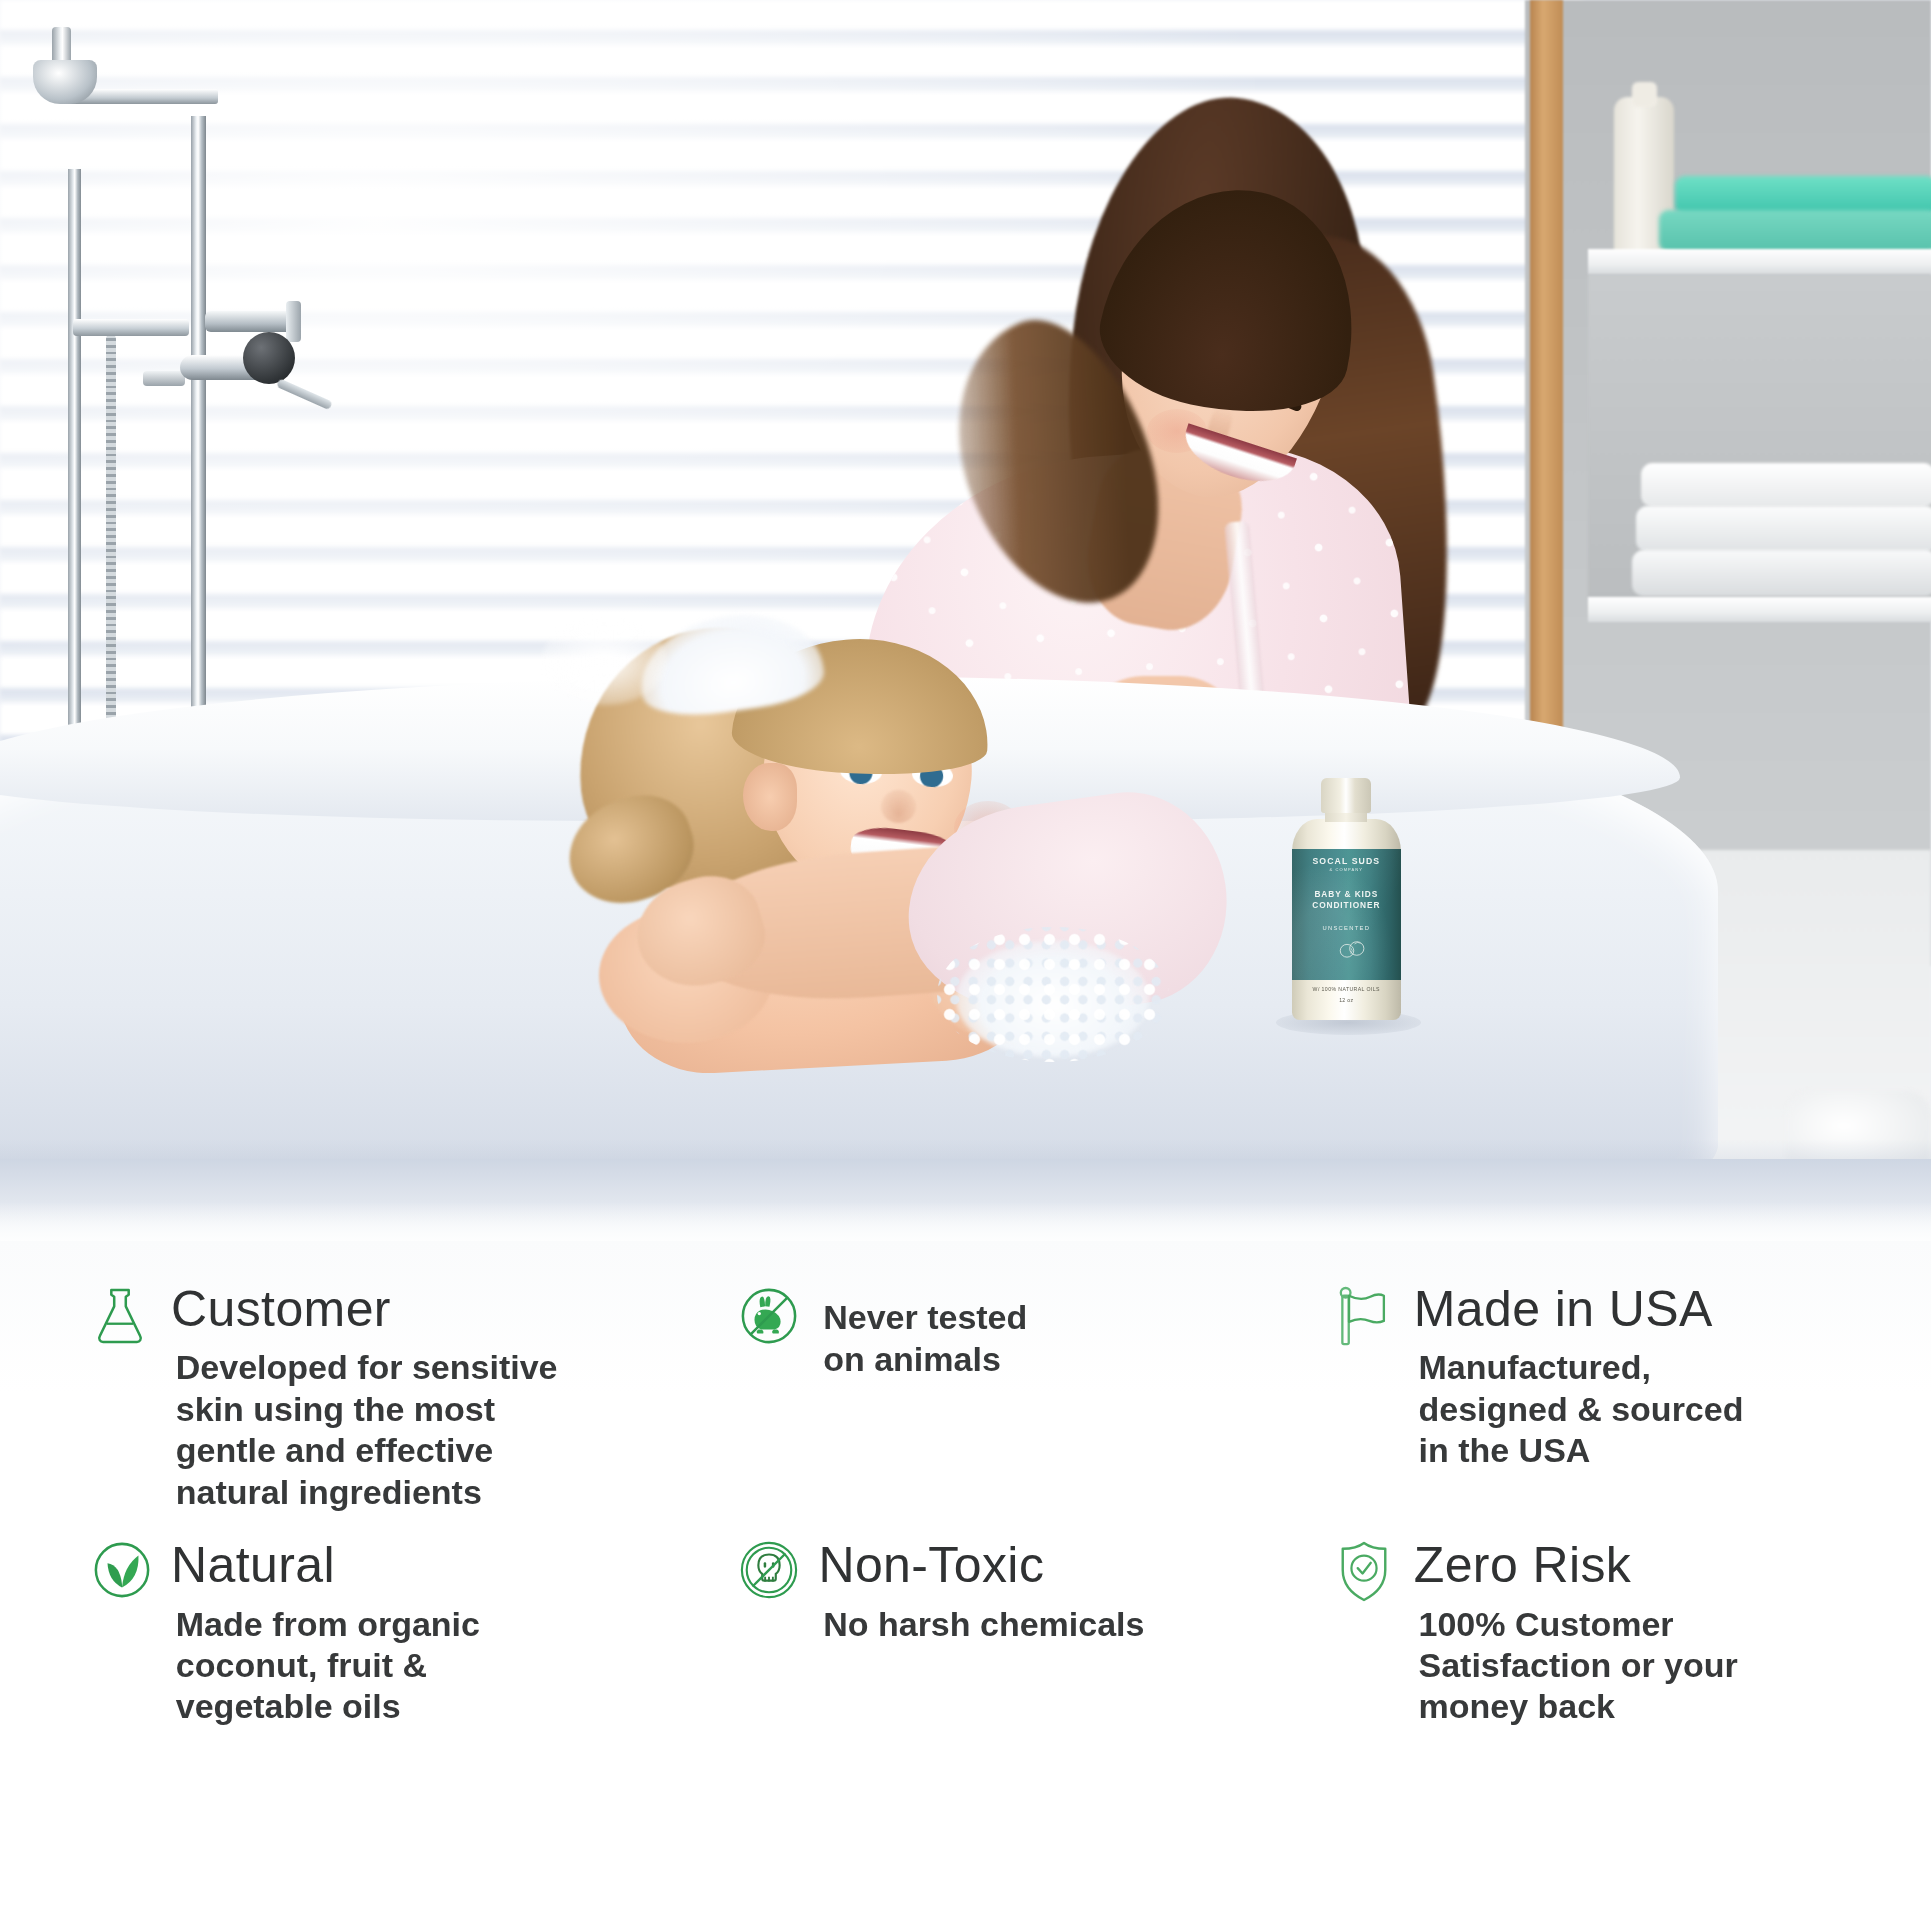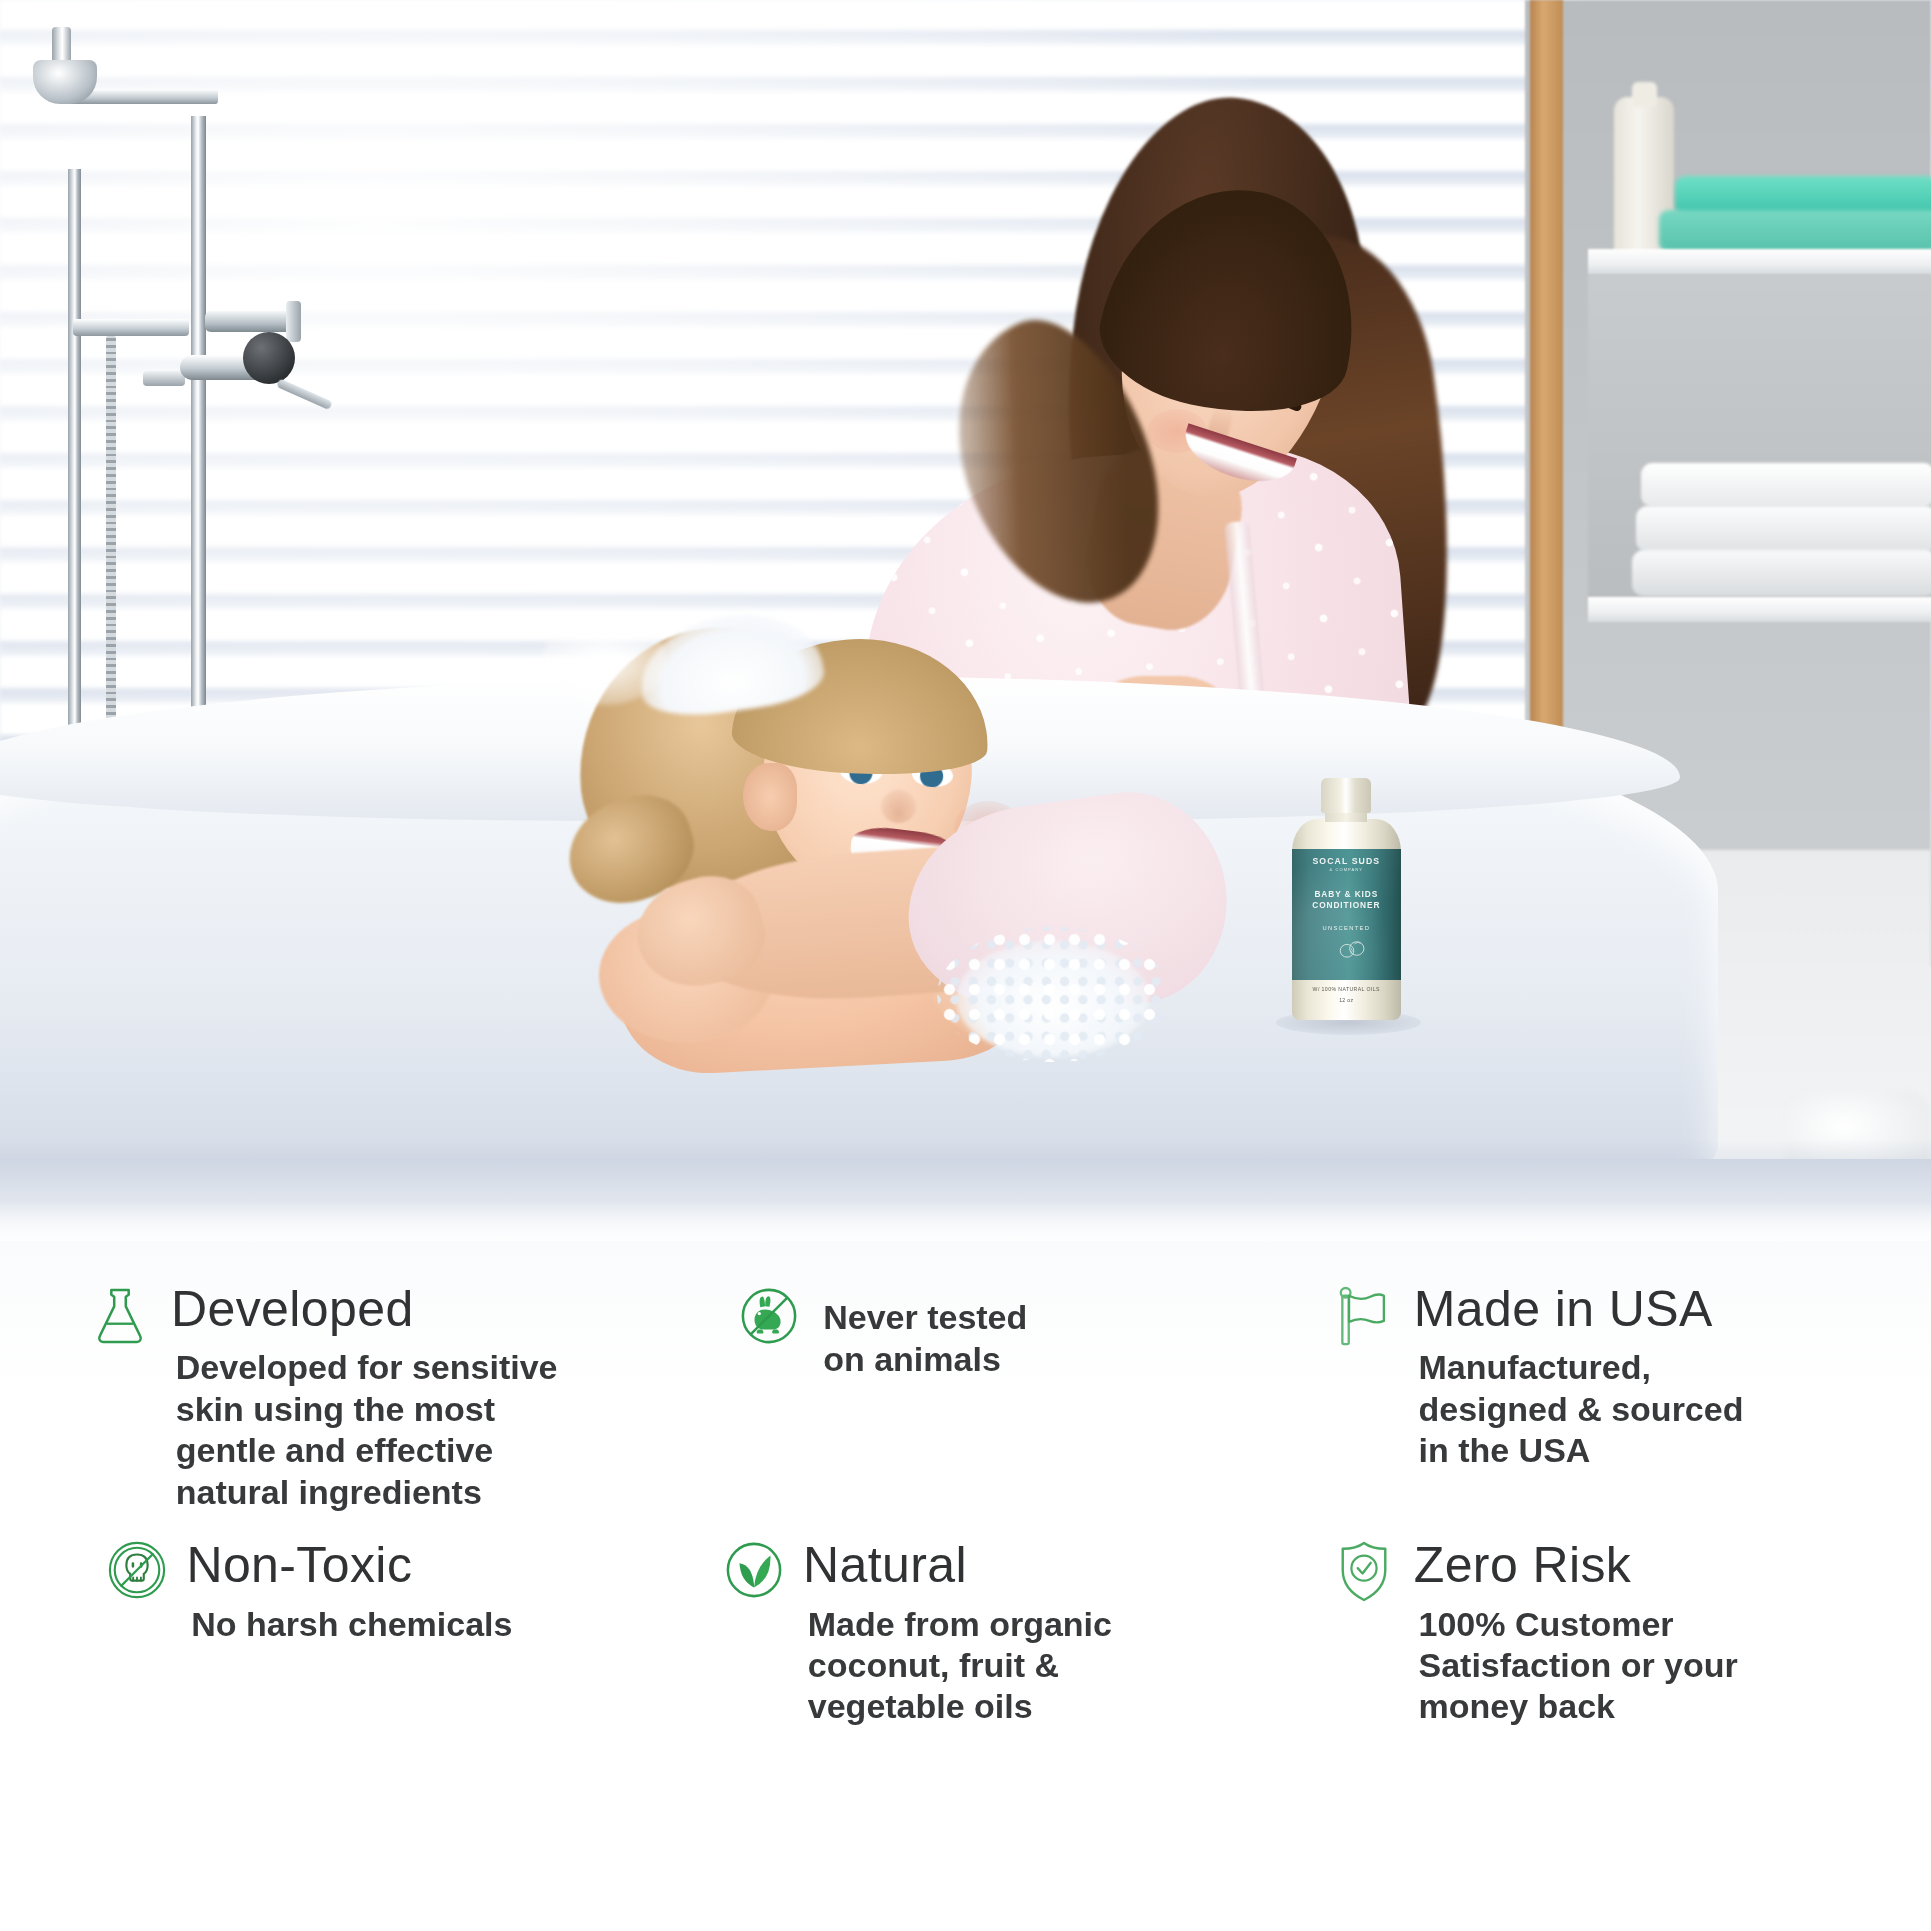--- a/index.html
+++ b/index.html
@@ -548,21 +548,21 @@
     <div class="grid">
 
       <div class="cell c1">
         <div class="icon-wrap">
           <svg width="56" height="60" viewBox="0 0 58 62">
             <path d="M20 4 h18 v5 l-3 2 v10 L50 52 a4 4 0 0 1 -3.6 6 H11.6 A4 4 0 0 1 8 52 L23 21 V11 l-3 -2 Z" fill="none" stroke="#2e9b4f" stroke-width="2.6" stroke-linejoin="round"></path>
             <path d="M15.5 39 h27" fill="none" stroke="#2e9b4f" stroke-width="2.4"></path>
           </svg>
         </div>
         <div class="txt">
-          <div class="f-title">Developed</div>
+          <div class="f-title">Customer</div>
           <div class="f-desc">Developed for sensitive
 skin using the most
 gentle and effective
 natural ingredients</div>
         </div>
       </div>
 
       <div class="cell c2">
         <div class="icon-wrap">
           <svg width="60" height="60" viewBox="0 0 62 62">
@@ -593,54 +593,54 @@
           </svg>
         </div>
         <div class="txt">
           <div class="f-title">Made in USA</div>
           <div class="f-desc">Manufactured,
 designed &amp; sourced
 in the USA</div>
         </div>
       </div>
 
+      <div class="cell c1 row2">
+        <div class="icon-wrap">
+          <svg width="60" height="60" viewBox="0 0 62 62">
+            <circle cx="31" cy="31" r="27" fill="none" stroke="#2e9b4f" stroke-width="2.6"></circle>
+            <path d="M31 49 Q17 42 16 24 Q29 26 31 46 Z" fill="#2f9d4f"></path>
+            <path d="M31 49 Q33 27 48 16 Q49 40 31 49 Z" fill="#34a853"></path>
+          </svg>
+        </div>
+        <div class="txt">
+          <div class="f-title">Natural</div>
+          <div class="f-desc">Made from organic
+coconut, fruit &amp;
+vegetable oils</div>
+        </div>
+      </div>
+
       <div class="cell c2 row2">
         <div class="icon-wrap">
           <svg width="60" height="60" viewBox="0 0 62 62">
             <circle cx="31" cy="31" r="28" fill="none" stroke="#2e9b4f" stroke-width="2.2"></circle>
             <circle cx="31" cy="31" r="23" fill="none" stroke="#2e9b4f" stroke-width="2.2"></circle>
             <path d="M31 15 q-11 0 -11 11 q0 6 4 9 v5 q0 2 2 2 h10 q2 0 2 -2 v-5 q4 -3 4 -9 q0 -11 -11 -11 Z" fill="none" stroke="#2f7d3f" stroke-width="2.2"></path>
             <rect x="25.5" y="23" width="2.6" height="5.6" rx="1.2" fill="#2f7d3f"></rect>
             <rect x="34" y="23" width="2.6" height="5.6" rx="1.2" fill="#2f7d3f"></rect>
             <path d="M27 38 v5 M31 38 v5 M35 38 v5" stroke="#2f7d3f" stroke-width="1.9"></path>
             <path d="M14 48 L48 14" fill="none" stroke="#2e9b4f" stroke-width="2.4"></path>
           </svg>
         </div>
         <div class="txt">
           <div class="f-title">Non-Toxic</div>
           <div class="f-desc">No harsh chemicals</div>
         </div>
       </div>
 
-      <div class="cell c1 row2">
-        <div class="icon-wrap">
-          <svg width="60" height="60" viewBox="0 0 62 62">
-            <circle cx="31" cy="31" r="27" fill="none" stroke="#2e9b4f" stroke-width="2.6"></circle>
-            <path d="M31 49 Q17 42 16 24 Q29 26 31 46 Z" fill="#2f9d4f"></path>
-            <path d="M31 49 Q33 27 48 16 Q49 40 31 49 Z" fill="#34a853"></path>
-          </svg>
-        </div>
-        <div class="txt">
-          <div class="f-title">Natural</div>
-          <div class="f-desc">Made from organic
-coconut, fruit &amp;
-vegetable oils</div>
-        </div>
-      </div>
-
       <div class="cell c3 row2">
         <div class="icon-wrap">
           <svg width="58" height="64" viewBox="0 0 60 66">
             <path d="M30 3 q8 6 22 6 v22 q0 20 -22 31 Q8 51 8 31 V9 Q22 9 30 3 Z" fill="none" stroke="#4aaa62" stroke-width="2.5" stroke-linejoin="round"></path>
             <circle cx="30" cy="29" r="13" fill="none" stroke="#4aaa62" stroke-width="2.3"></circle>
             <path d="M23.5 29 L28.5 34.5 L37 23.5" fill="none" stroke="#4aaa62" stroke-width="2.4" stroke-linecap="round" stroke-linejoin="round"></path>
           </svg>
         </div>
         <div class="txt">
           <div class="f-title">Zero Risk</div>

